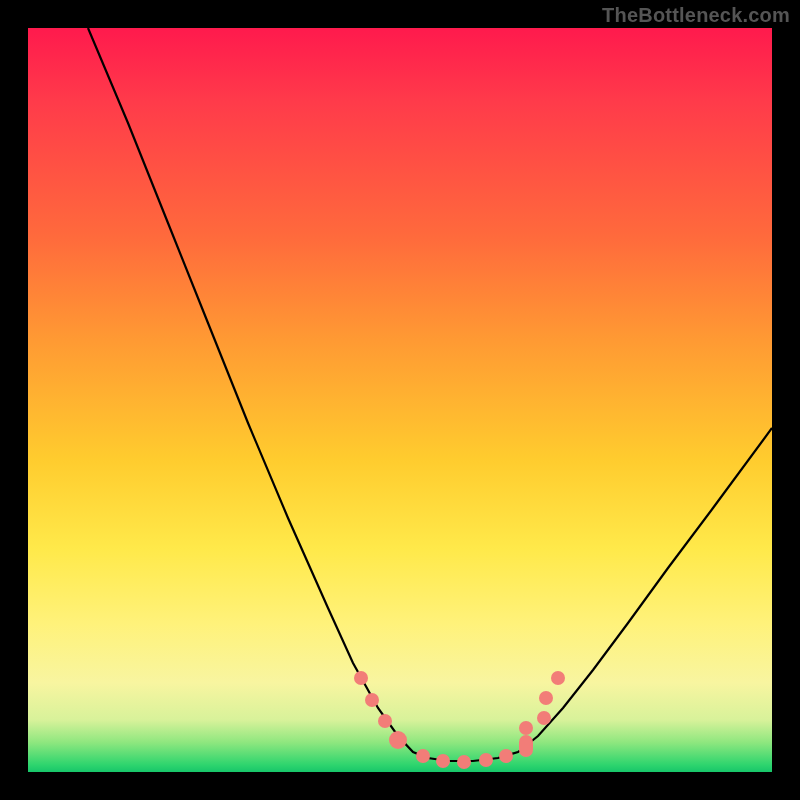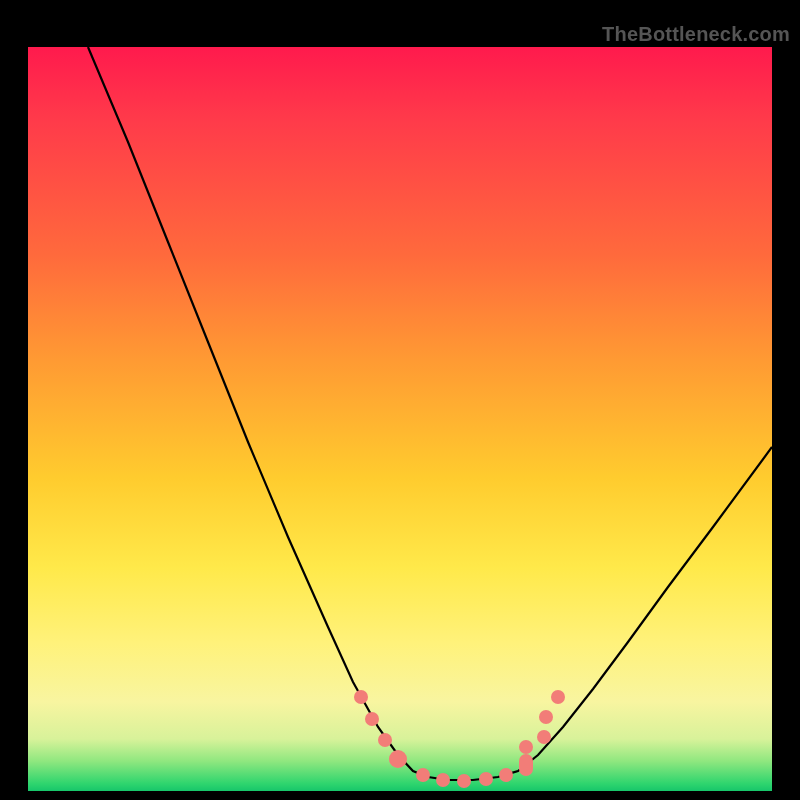--- a/index.html
+++ b/index.html
@@ -8,21 +8,20 @@
     width: 800px;
     height: 800px;
     background: #000;
     overflow: hidden;
     font-family: Arial, Helvetica, sans-serif;
   }
   .frame {
     position: absolute;
     inset: 0;
     background: #000;
-    margin-top: 19px;
   }
   .plot {
     position: absolute;
     left: 28px;
     top: 28px;
     width: 744px;
     height: 744px;
     overflow: hidden;
   }
   .gradient {

